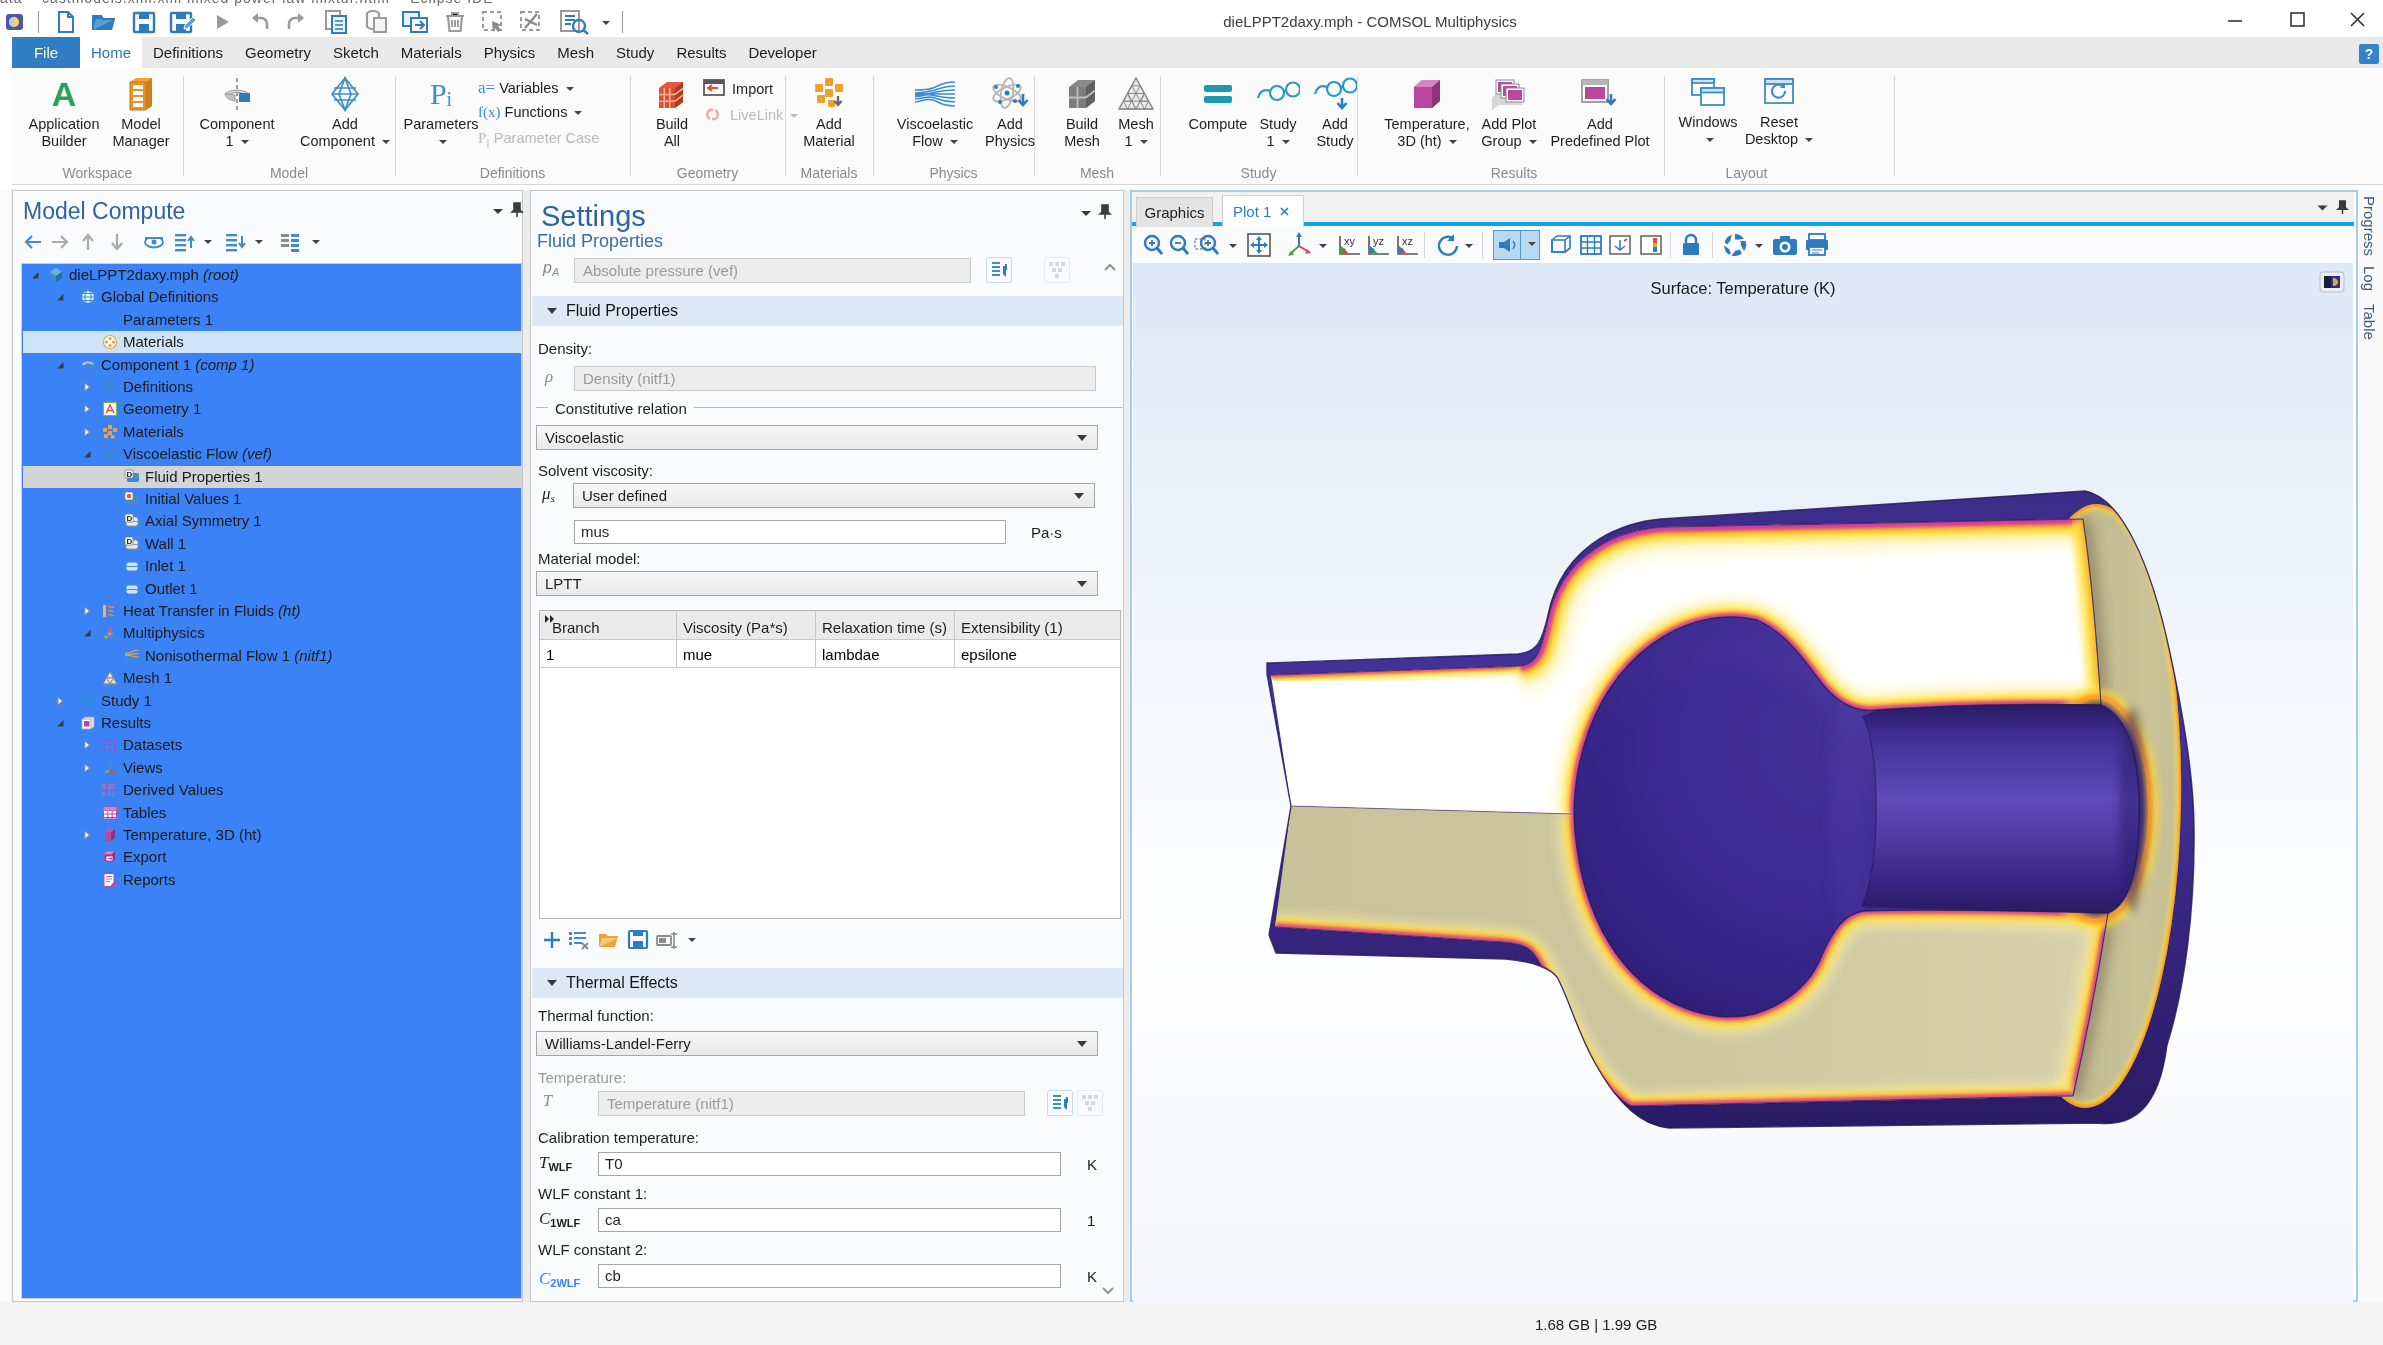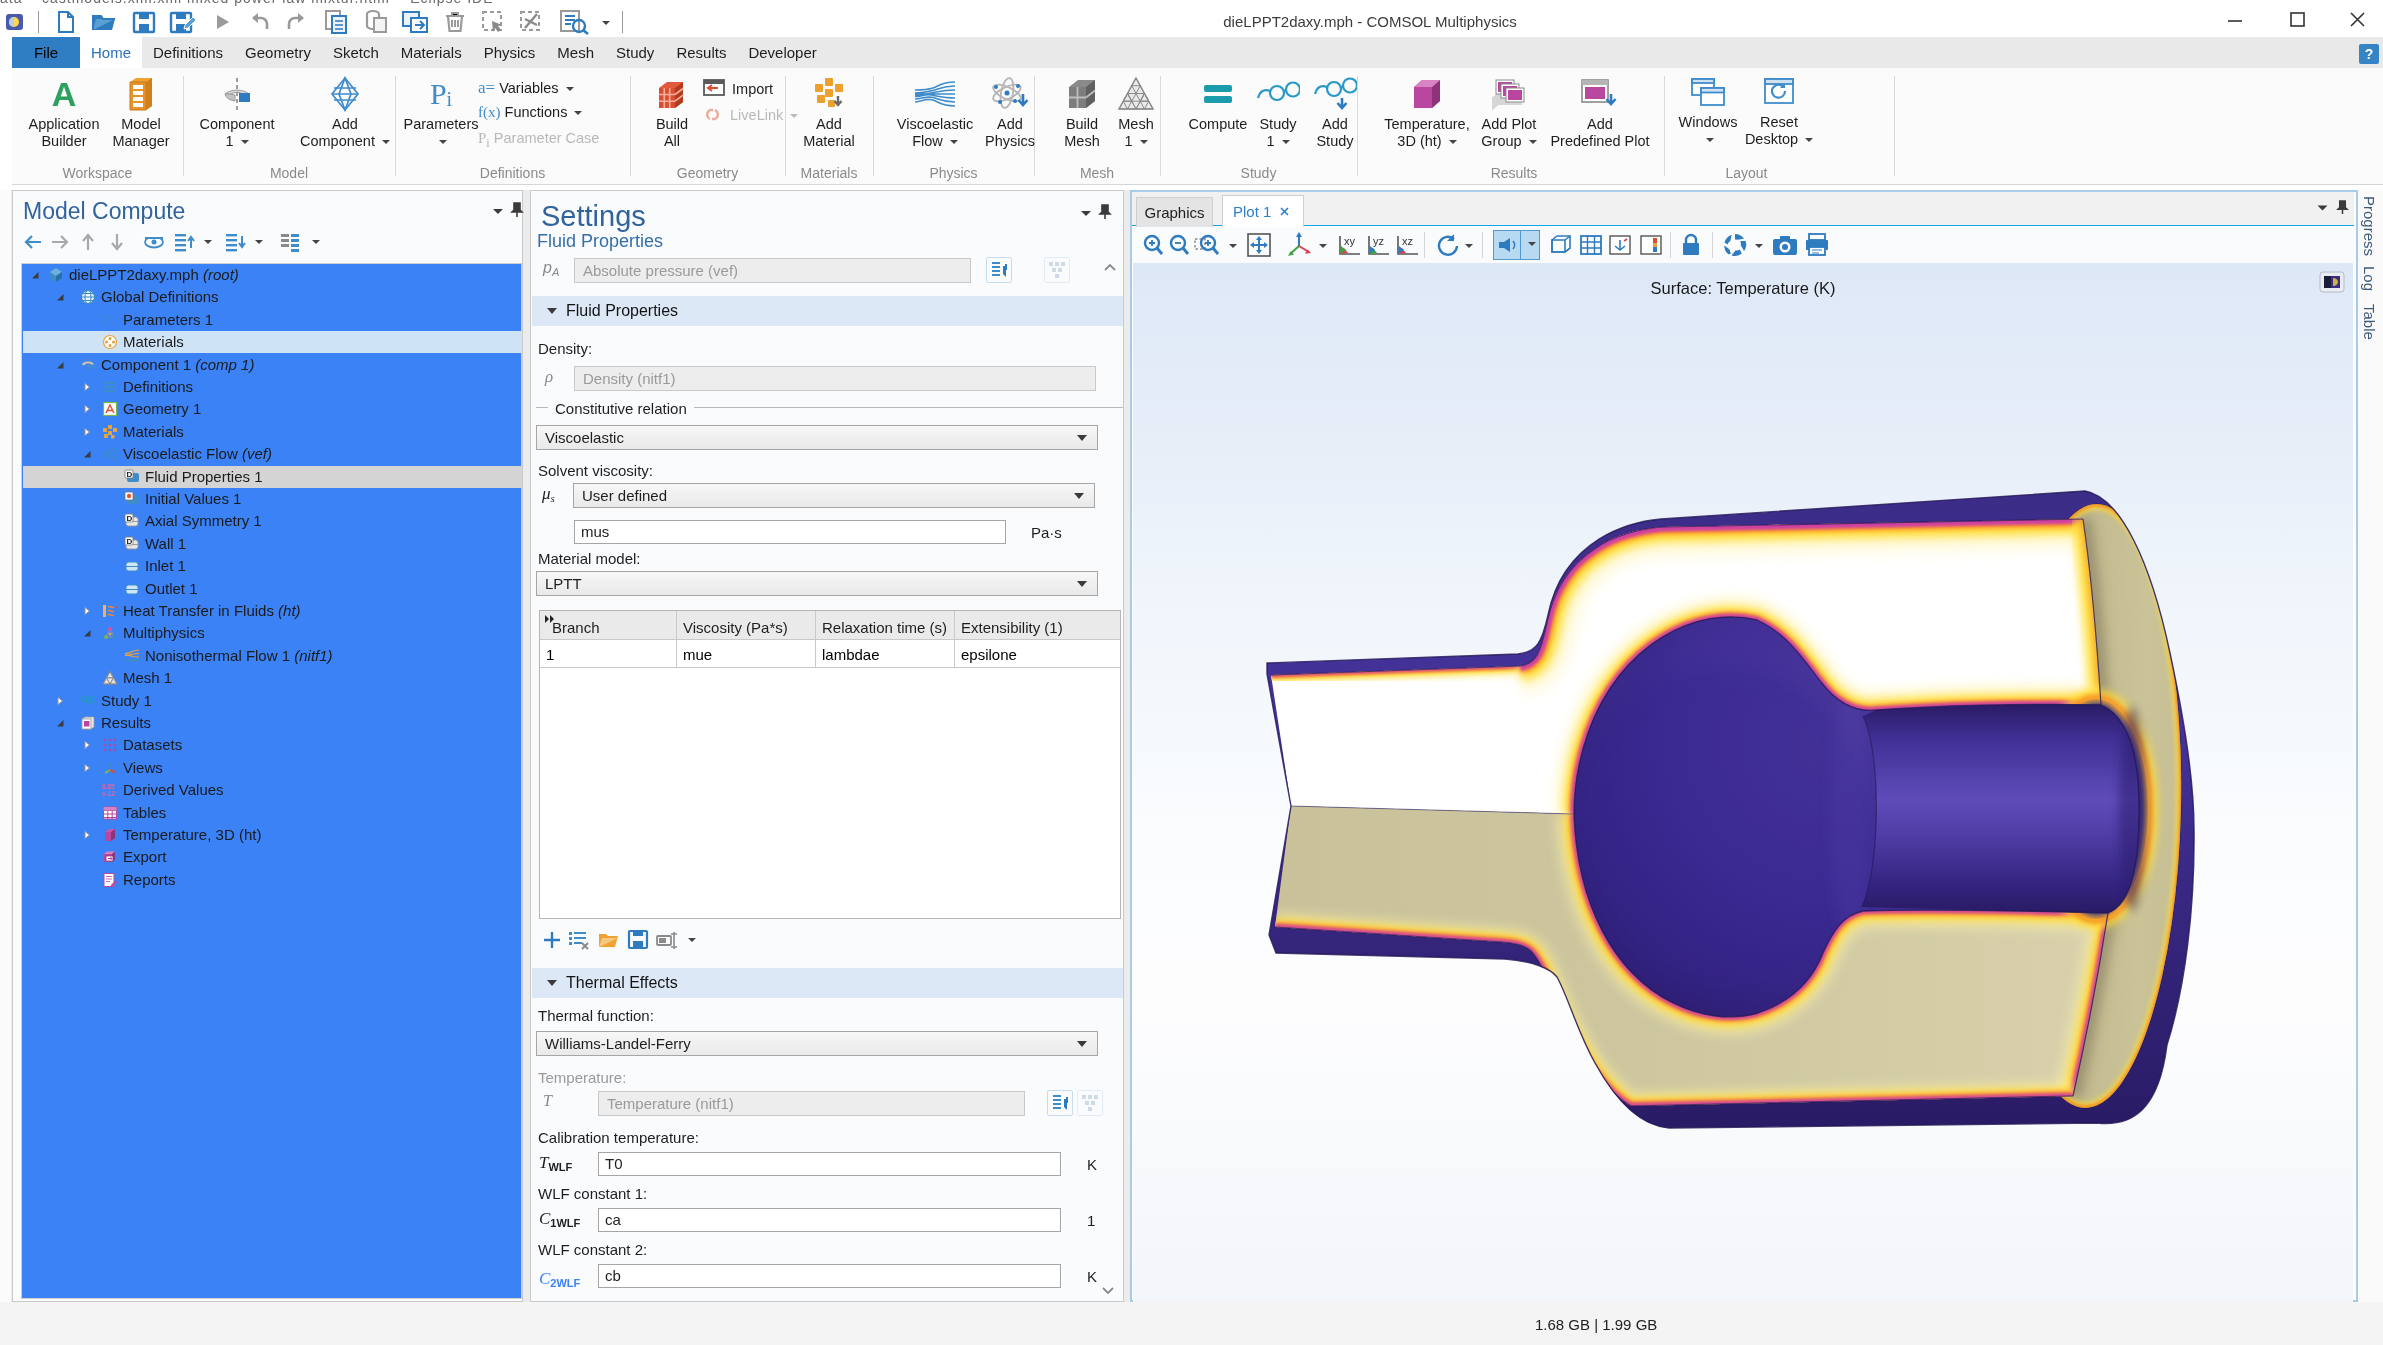--- a/index.html
+++ b/index.html
@@ -9,21 +9,21 @@
 
 #glitch { position:absolute; left:0; top:-10px; height:16px; width:900px; overflow:hidden; color:#6a6a6a; font-size:14px; white-space:nowrap; letter-spacing:1px; }
 
 #titlebar { position:absolute; left:0; top:7px; width:2383px; height:30px; background:#ffffff; }
 #qat { position:absolute; left:2px; top:8px; height:28px; display:flex; align-items:center; gap:0; }
 #wtitle { position:absolute; top:13px; left:1120px; width:500px; text-align:center; font-size:15px; color:#3c3c3c; }
 .winbtn { position:absolute; top:10px; width:30px; height:20px; }
 
 #tabbar { position:absolute; left:12px; top:37px; width:2371px; height:31px; background:#e9e9e9; }
 .tab { float:left; height:31px; padding:0 11px; font-size:15px; color:#1e1e1e; line-height:31px; }
-.tab.file { background:#2f7dc3; color:#000000; width:68px; text-align:center; padding:0; }
+.tab.file { background:#2f7dc3; color:#fef9c3; width:68px; text-align:center; padding:0; }
 .tab.home { background:#ffffff; color:#2b72b8; }
 #helpbtn { position:absolute; right:4px; top:44px; width:20px; height:20px; background:#3584c6; color:#fff; font-size:14px; text-align:center; line-height:20px; border-radius:2px; font-weight:bold; }
 
 #ribbon { position:absolute; left:12px; top:68px; width:2371px; height:117px; background:#fbfbfb; border-bottom:1px solid #d5d5d5; }
 .rgroup { position:absolute; top:0; height:116px; }
 .rgroup .glabel { position:absolute; bottom:3px; left:0; right:0; text-align:center; font-size:14px; color:#8a8a8a; }
 .gsep { position:absolute; top:8px; width:1px; height:100px; background:#d9d9d9; }
 .rbtn { position:absolute; top:8px; text-align:center; font-size:14.5px; color:#1e1e1e; line-height:17px; }
 .rbtn .ric { display:block; margin:0 auto 4px auto; }
 .rsmall { position:absolute; font-size:14.5px; color:#1e1e1e; white-space:nowrap; }
@@ -46,21 +46,21 @@
 
 .shead { position:absolute; left:1px; width:591px; height:30px; background:#dce8f5; font-size:16px; color:#141414; line-height:30px; }
 .slabel { position:absolute; font-size:15px; color:#1e1e1e; }
 .slabel.dis { color:#9a9a9a; }
 .combo { position:absolute; height:25px; background:linear-gradient(#f7f7f7,#e9e9e9); border:1px solid #a6a6a6; font-size:15px; color:#1e1e1e; line-height:23px; padding-left:8px; }
 .combo.dis { background:#ededed; border:1px solid #c9c9c9; color:#9a9a9a; }
 .tinput { position:absolute; height:24px; background:#fff; border:1px solid #a6a6a6; font-size:15px; color:#1e1e1e; line-height:22px; padding-left:6px; }
 .cdar { position:absolute; width:0; height:0; border-left:5px solid transparent; border-right:5px solid transparent; border-top:6px solid #3a3a3a; }
 .ibtn { position:absolute; width:26px; height:26px; border:1px solid #c9dcEE; border-radius:2px; }
 
-#gtabs { position:absolute; left:0; top:0; width:1222px; height:34px; background:#f1f1f1; border-bottom:1px solid #0ea5e9; }
+#gtabs { position:absolute; left:0; top:0; width:1222px; height:34px; background:#f1f1f1; border-bottom:4px solid #0ea5e9; }
 #gtoolbar { position:absolute; left:0; top:35px; width:1222px; height:36px; background:#fafbfc; }
 #plotarea { position:absolute; left:1px; top:71px; width:1220px; height:1039px; background:linear-gradient(180deg,#dde8f7 0%, #e6edf8 15%, #f0f5fb 32%, #fafcfe 55%, #fdfdfe 70%, #f3f6fa 100%); }
 #plottitle { position:absolute; left:0; top:16px; width:1220px; text-align:center; font-size:16.5px; color:#1a1a1a; }
 
 #rside { position:absolute; left:2358px; top:0; width:25px; height:1112px; background:#fafafa; }
 .vtext { position:absolute; left:3px; writing-mode:vertical-lr; font-size:15px; color:#3c5a78; }
 
 #status { position:absolute; left:0; top:1302px; width:2383px; height:43px; background:#f4f4f4; font-size:15px; color:#222; }
 </style>
 </head>

